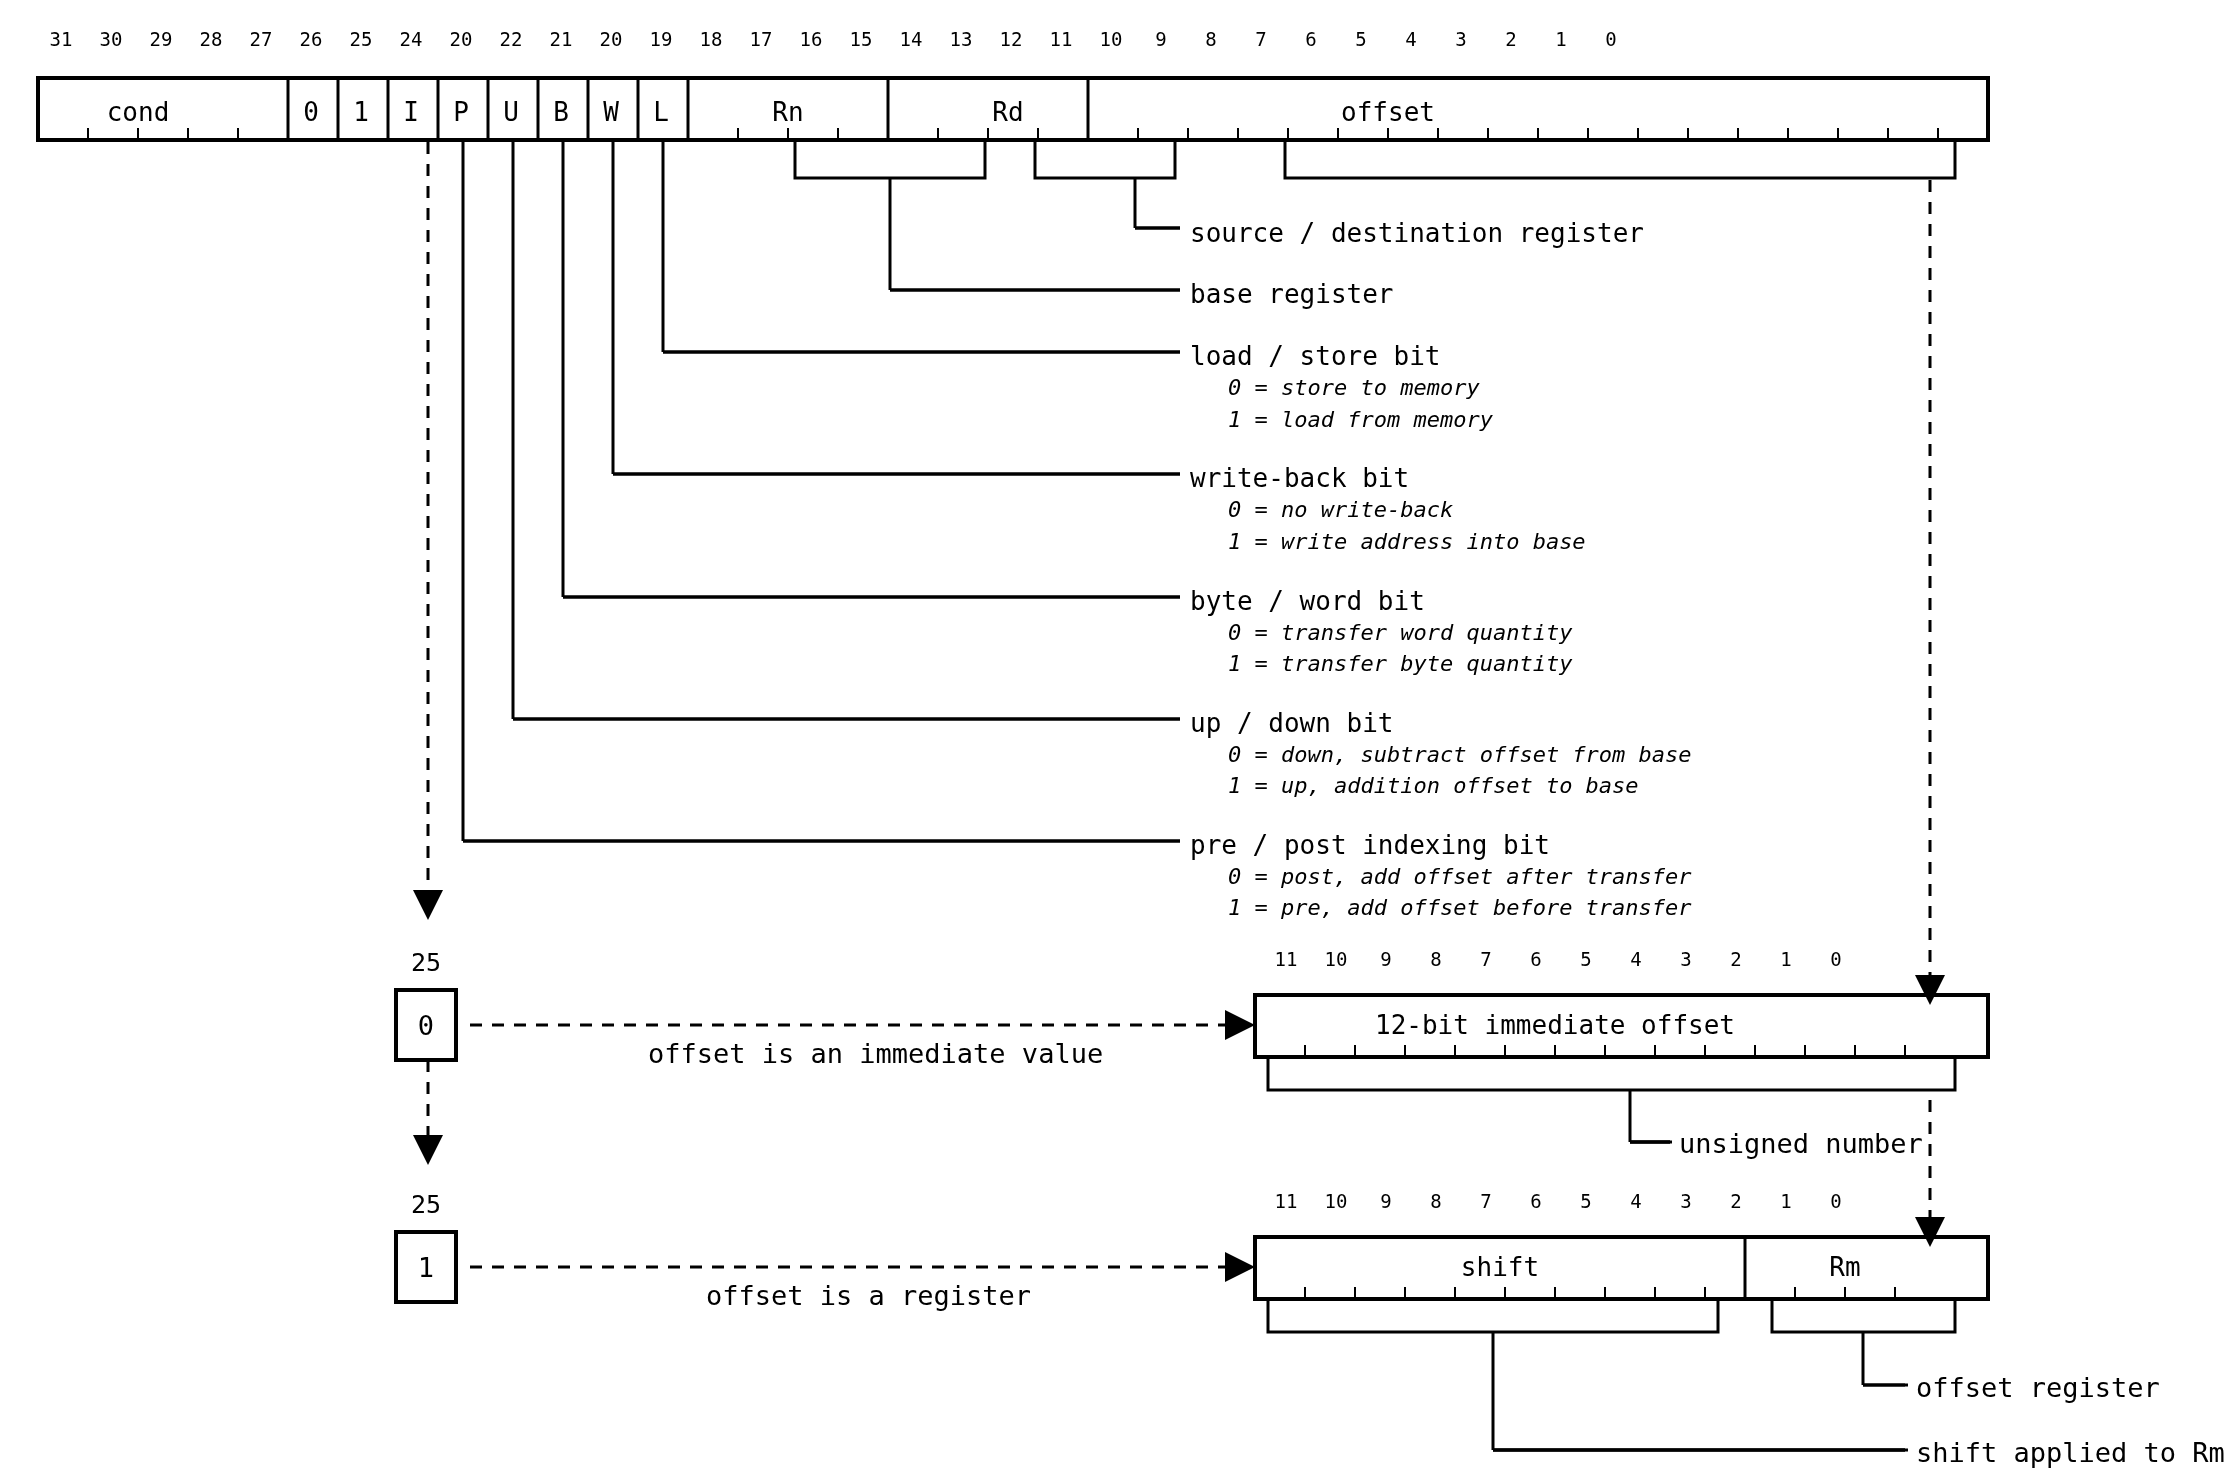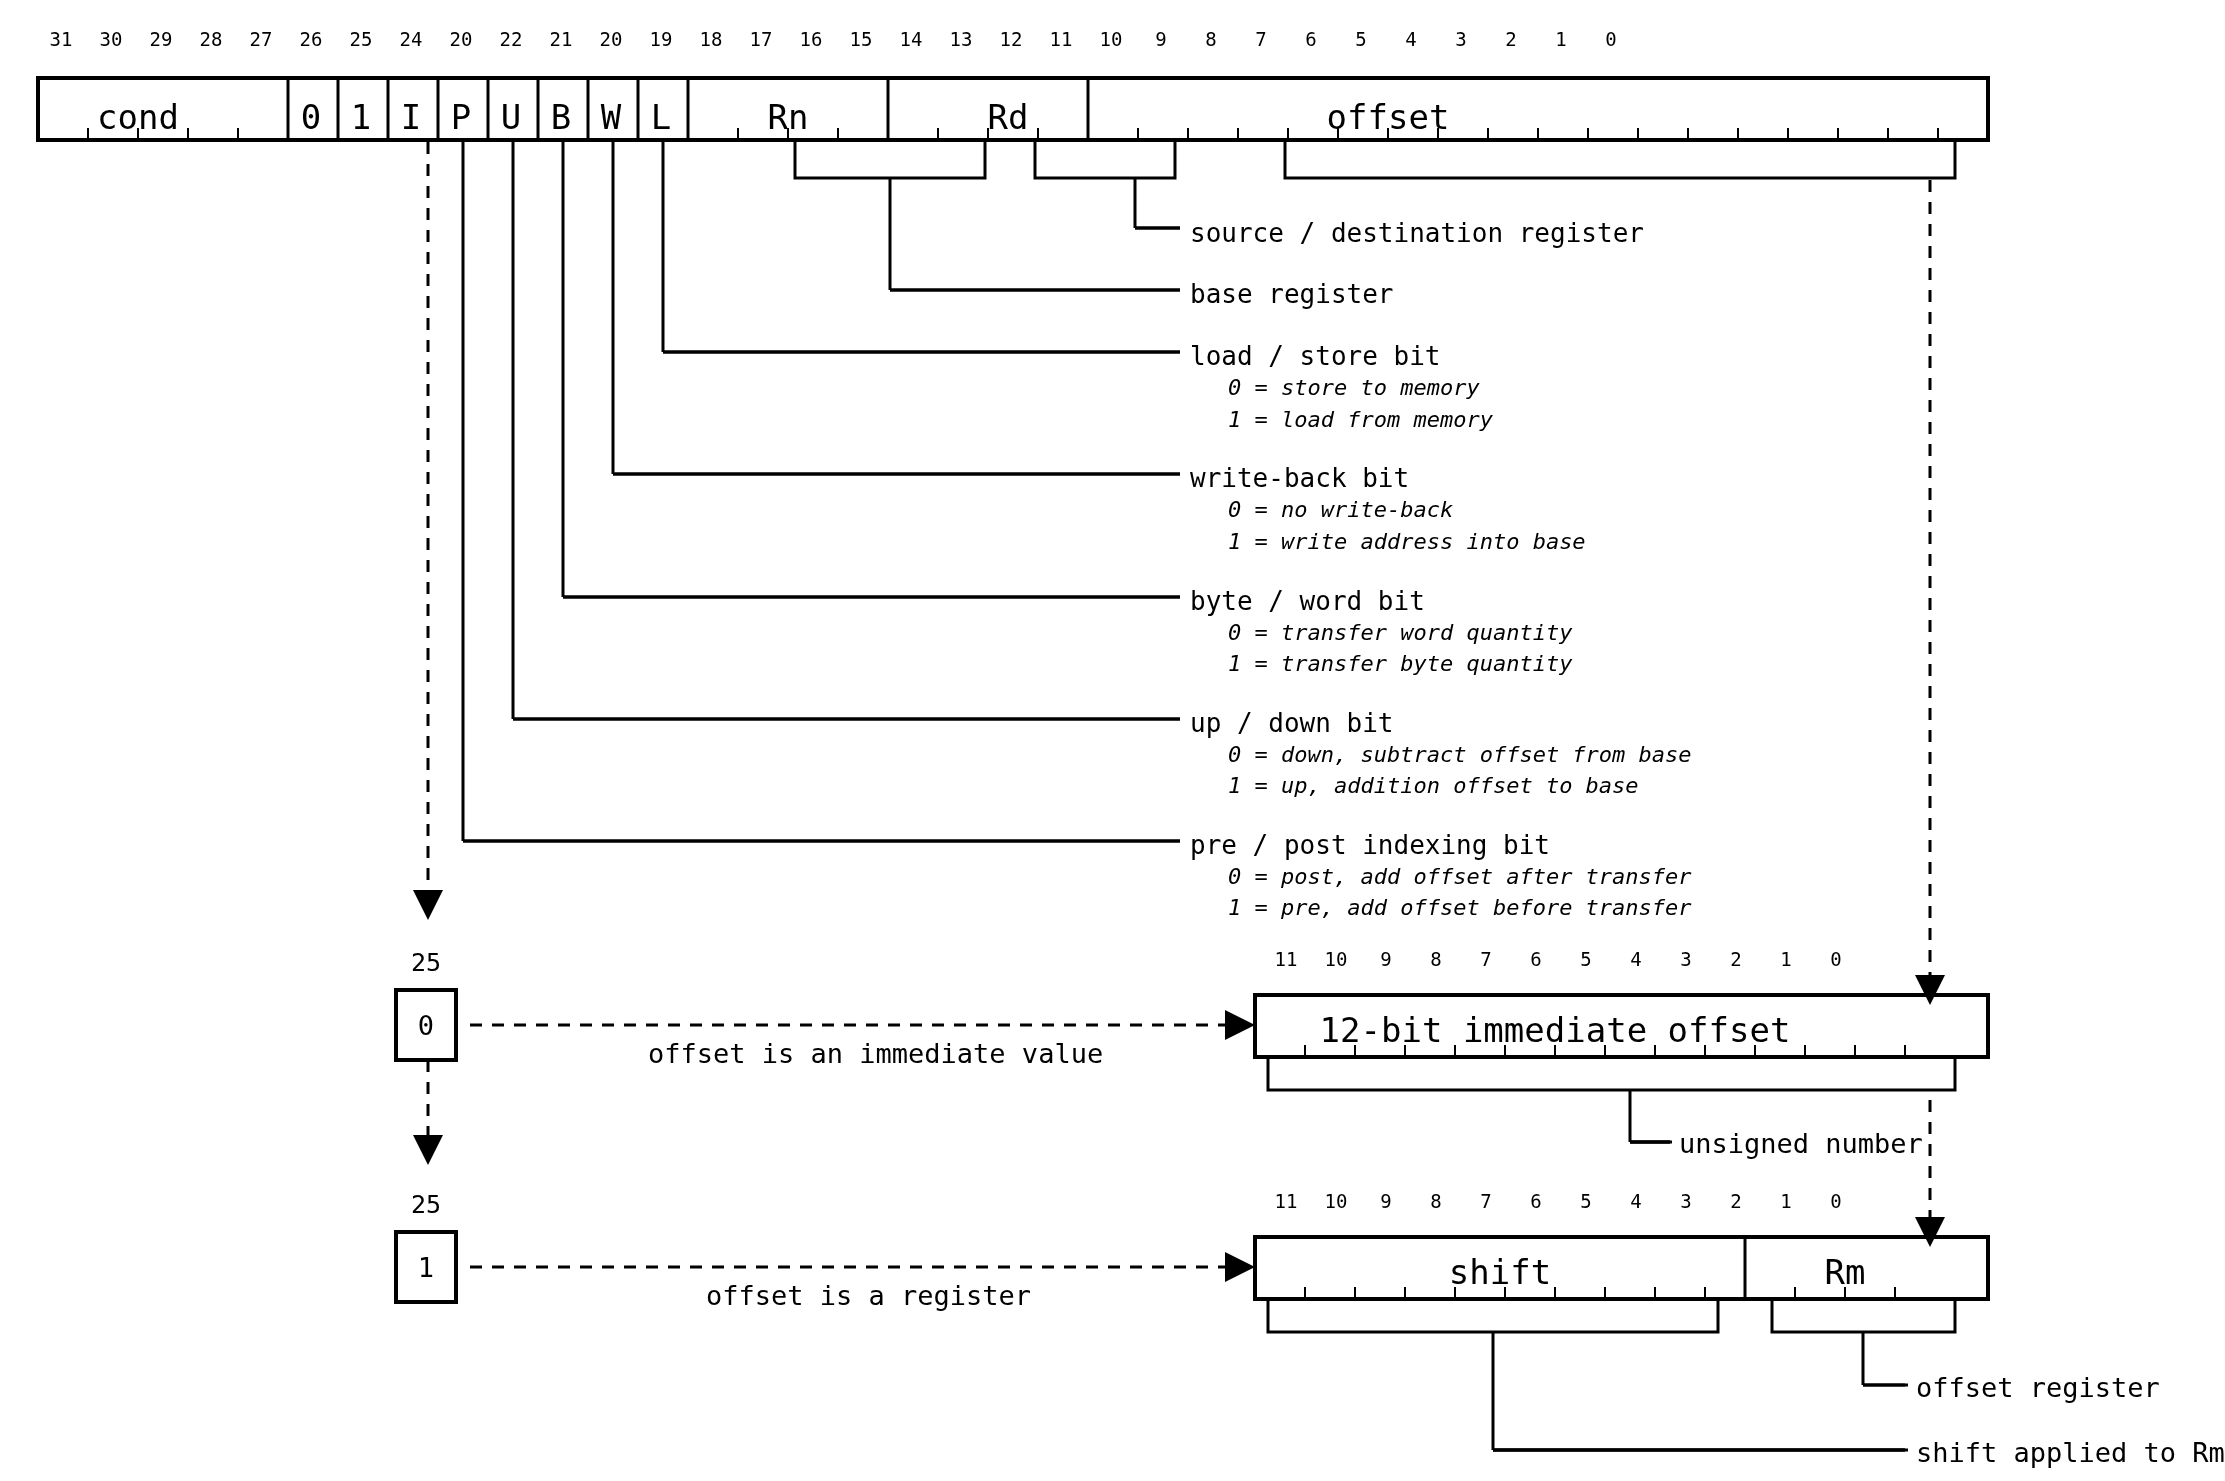--- a/index.html
+++ b/index.html
@@ -1,21 +1,21 @@
 <!DOCTYPE html>
 <html><head>
 <meta charset="utf-8">
 <style>
   html,body{margin:0;padding:0;background:#fff;}
   body{width:2225px;height:1481px;position:relative;font-family:"DejaVu Sans Mono",monospace;color:#000;overflow:hidden;}
   .canvas{position:absolute;inset:0;}
   svg.overlay{position:absolute;left:0;top:0;width:2225px;height:1481px;pointer-events:none;}
 
   .bitnum{position:absolute;font-size:19px;text-align:center;width:46px;}
-  .fieldlabel{position:absolute;font-size:34px;text-align:center;}
+  .fieldlabel{position:absolute;font-size:26px;text-align:center;}
   .ann{position:absolute;font-size:26px;white-space:nowrap;}
   .sub{position:absolute;font-size:22px;font-style:italic;white-space:nowrap;}
   .note{position:absolute;font-size:27px;white-space:nowrap;}
   .boxval{position:absolute;font-size:27px;text-align:center;}
   .smallnum{position:absolute;font-size:25px;text-align:center;}
 </style>
 </head>
 <body>
 
 <div class="canvas">

